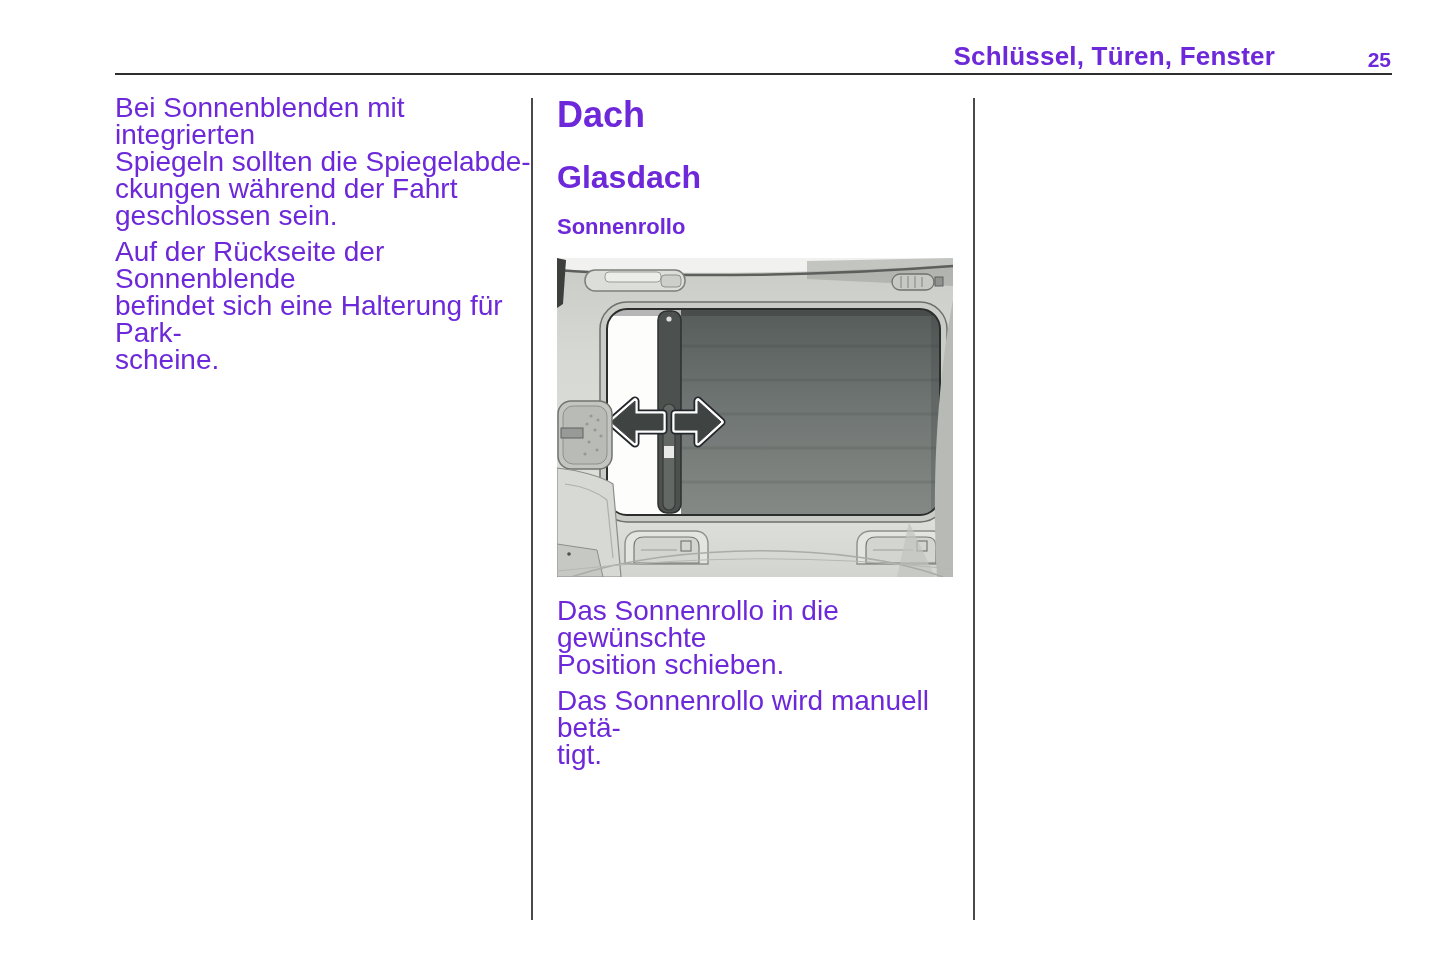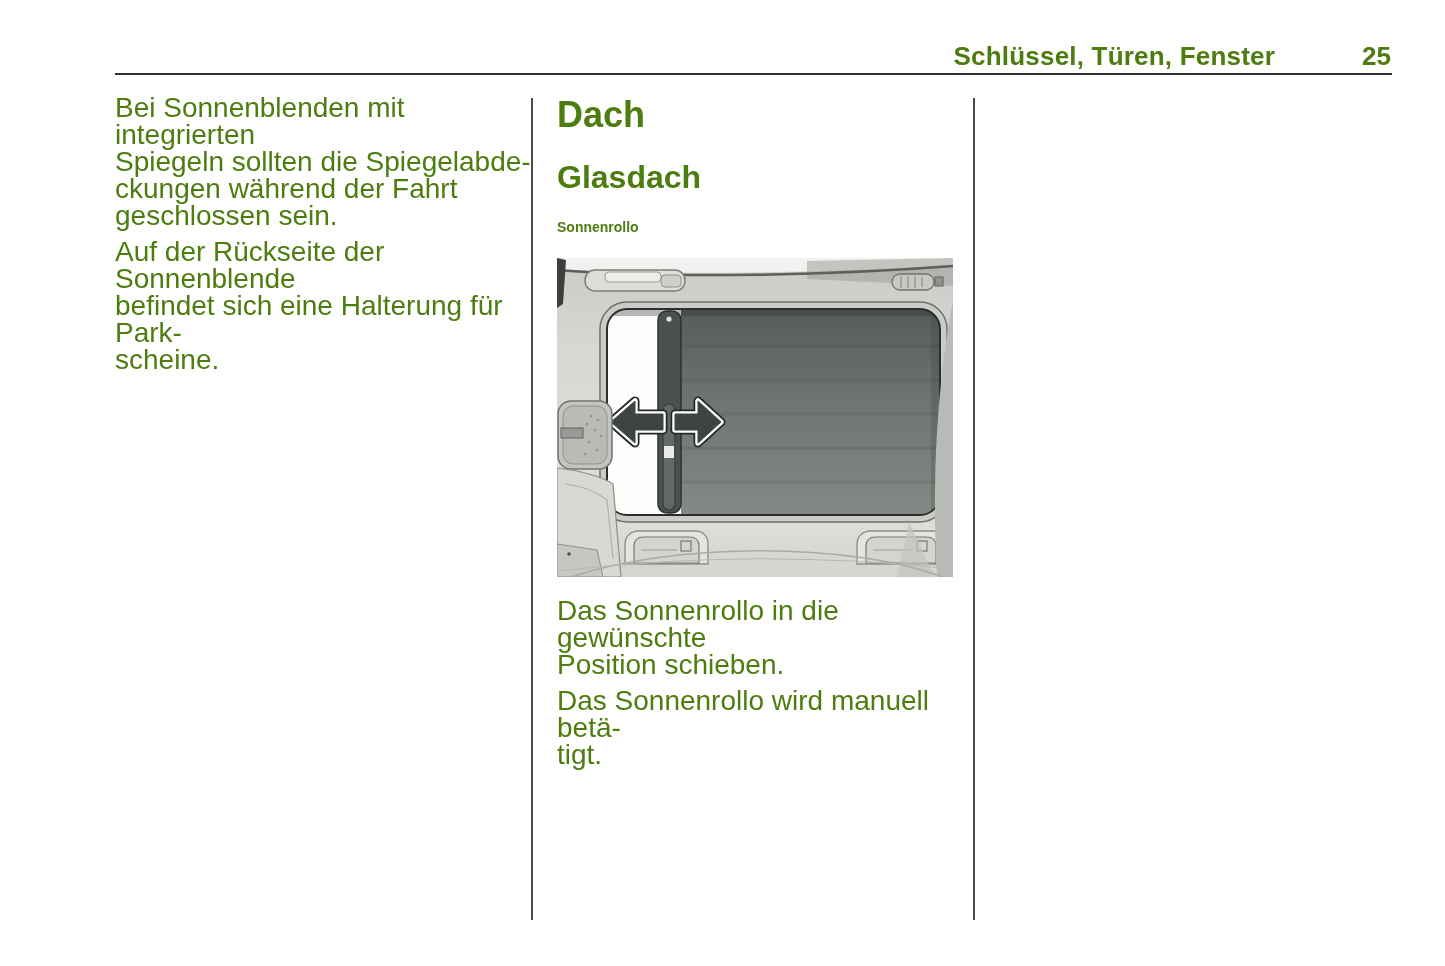--- a/index.html
+++ b/index.html
@@ -1,43 +1,43 @@
 <!DOCTYPE html>
 <html><head>
 <meta charset="utf-8">
 <style>
   html,body{margin:0;padding:0;background:#ffffff;}
   .page{
     position:relative;width:1445px;height:966px;background:#ffffff;
-    font-family:"Liberation Sans","DejaVu Sans",sans-serif;color:#4d7c0f;
+    font-family:"Liberation Sans","DejaVu Sans",sans-serif;color:#6d28d9;
     overflow:hidden;
   }
   .header-row{
     position:absolute;left:115px;top:34px;width:1276px;height:38px;
     display:flex;align-items:flex-end;justify-content:flex-end;
   }
   .header-title{font-size:26px;font-weight:bold;letter-spacing:0.2px;}
-  .page-number{font-size:26px;font-weight:bold;width:116px;text-align:right;}
+  .page-number{font-size:21px;font-weight:bold;width:116px;text-align:right;}
   .header-rule{
     position:absolute;left:115px;top:73px;width:1277px;height:2px;background:#2e2e2e;
   }
   .v-divider{
     position:absolute;top:98px;width:2px;height:822px;background:#4a4a4a;
   }
   .divider-1{left:531px;}
   .divider-2{left:973px;}
   .col-left{position:absolute;left:115px;top:94px;width:416px;}
   .col-middle{position:absolute;left:557px;top:94px;width:426px;}
   .col-right{position:absolute;left:995px;top:94px;width:396px;height:820px;}
   .body-text{
     font-size:28px;line-height:27px;margin:0 0 9px 0;white-space:pre-line;
   }
   .h-section{font-size:36px;font-weight:bold;line-height:42px;margin:0 0 24px 0;}
   .h-subsection{font-size:32px;font-weight:bold;line-height:34px;margin:0 0 20px 0;}
-  .h-topic{font-size:14px;font-weight:bold;line-height:26px;margin:0 0 18px 0;}
+  .h-topic{font-size:22px;font-weight:bold;line-height:26px;margin:0 0 18px 0;}
   figure.sunroof-figure{margin:0 0 20px 0;width:396px;height:319px;}
   figure.sunroof-figure svg{display:block;}
 </style>
 </head>
 <body>
 
 <div class="page">
 
   <div class="header-row">
     <span class="header-title">Schlüssel, Türen, Fenster</span>

